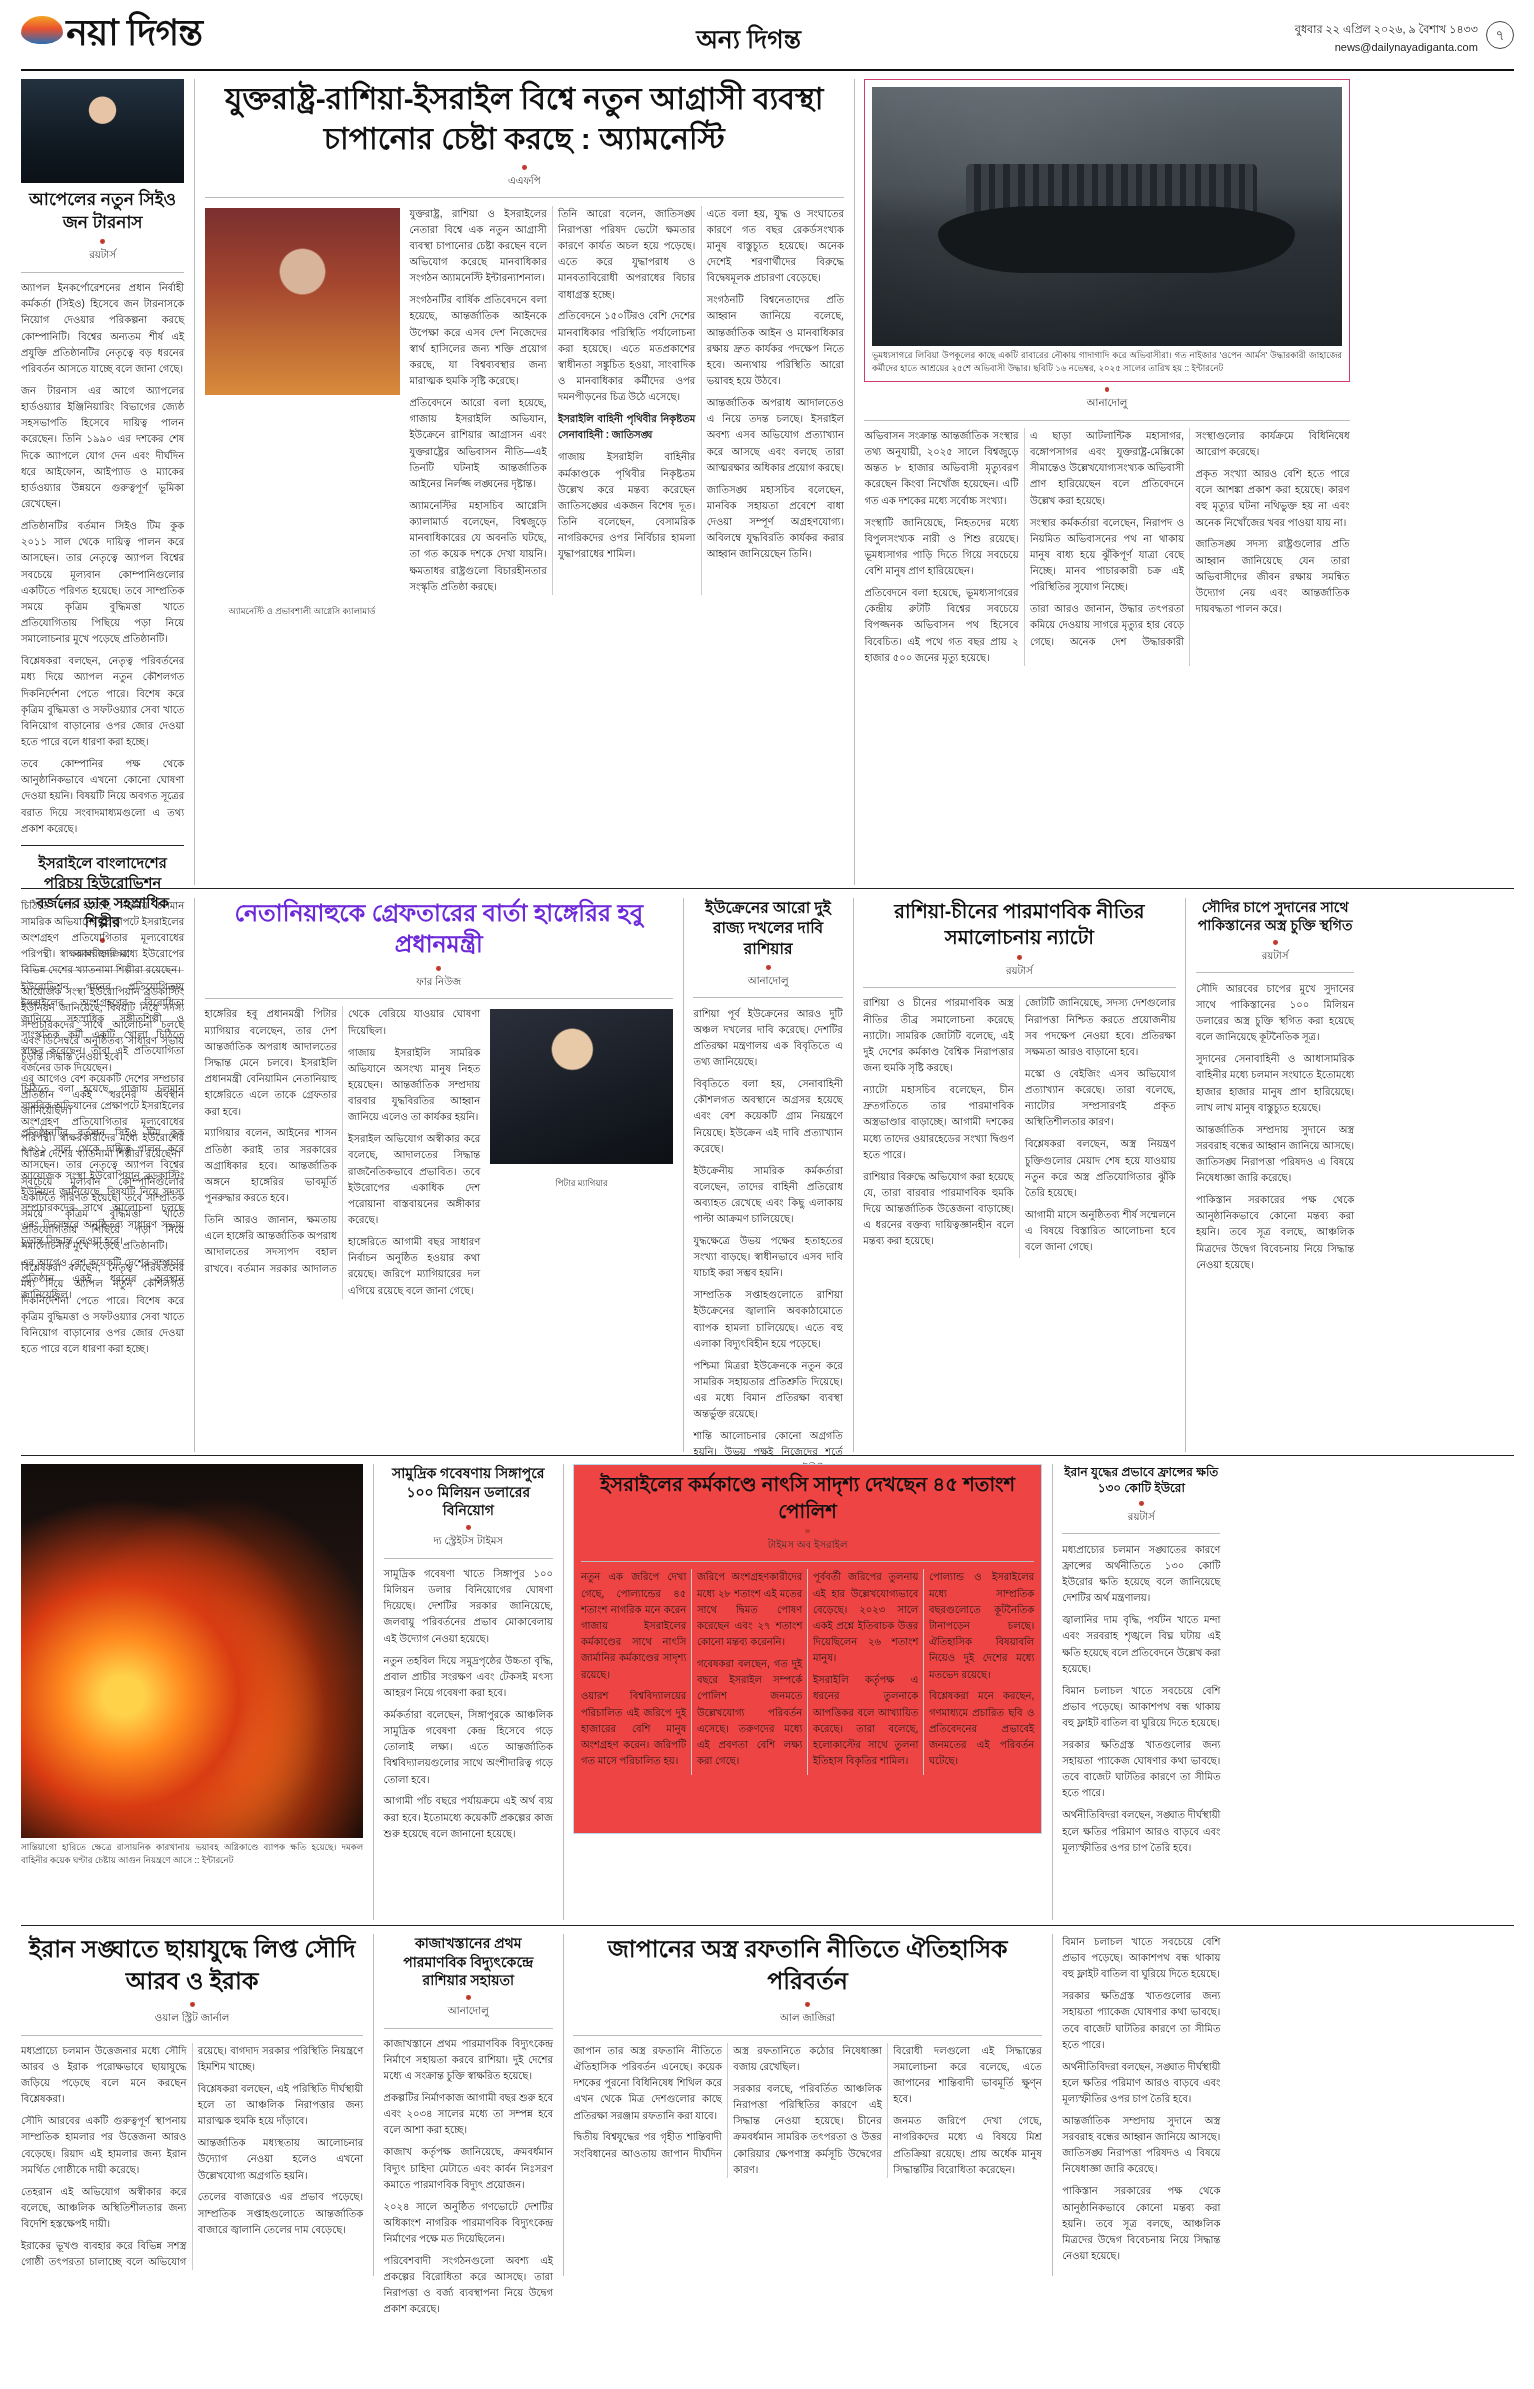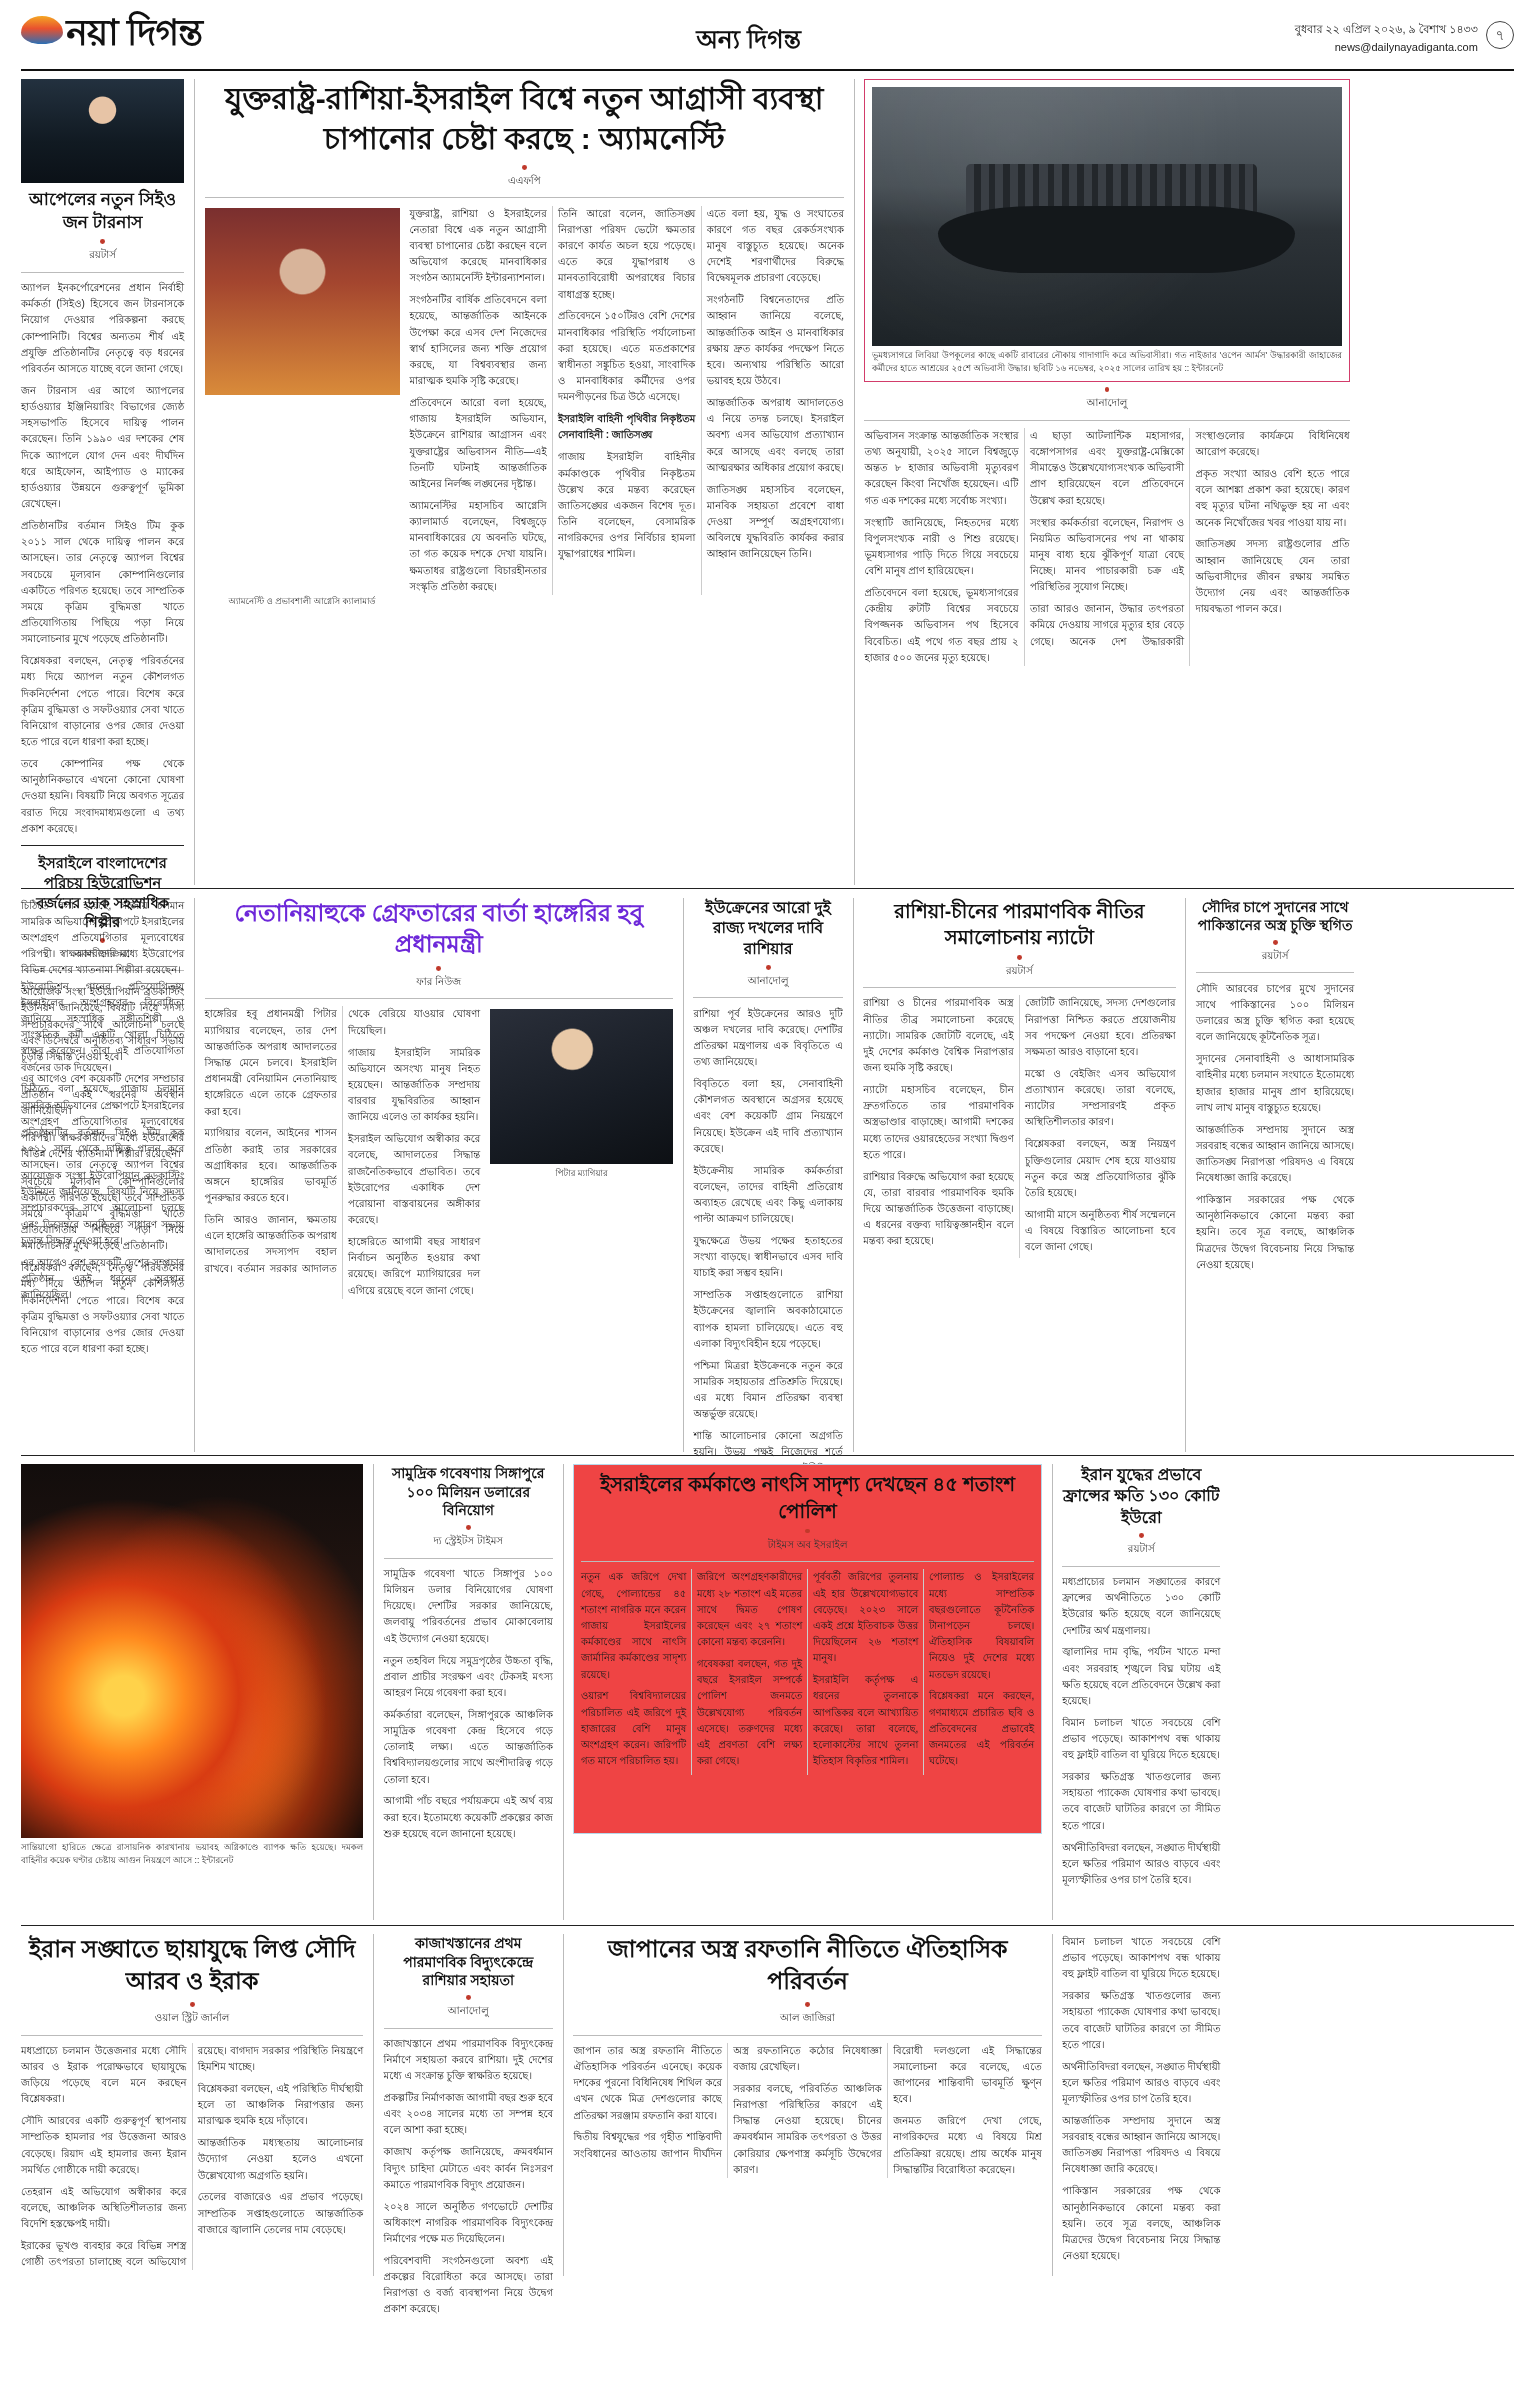--- a/index.html
+++ b/index.html
@@ -46,21 +46,21 @@
 
   .photo { width:100%; background:#3b3b3b; position:relative; overflow:hidden; }
 
   .cols2 { column-count:2; column-gap:11.4px; column-rule:0.8px solid #ccc; }
   .cols3 { column-count:3; column-gap:11.4px; column-rule:0.8px solid #ccc; }
   .cols4 { column-count:4; column-gap:10.6px; column-rule:0.8px solid #ccc; }
 
   .boxed { border:0.8px solid #d23c6a; padding:6.5px; }
   .box-blue { background:#ef4444; border:0.8px solid #b7d8ea; padding:6.5px; }
 
-  .portrait-cap { font-size:8.5px; text-align:center; color:#333; margin-top:0; }
+  .portrait-cap { font-size:8.5px; text-align:center; color:#333; margin-top:10px; }
 
   
   .ph-boat { background:
       radial-gradient(circle at 30% 20%, rgba(255,255,255,.08), transparent 60%),
       linear-gradient(180deg,#5c646b 0%, #444c52 38%, #2d3338 55%, #1d2327 100%); }
   .ph-boat:after { content:""; position:absolute; left:14%; right:10%; top:46%; height:26%;
       background:#14181b; border-radius:48% 48% 42% 42%/70% 70% 100% 100%; }
   .ph-boat:before { content:""; position:absolute; left:20%; right:18%; top:30%; height:22%;
       background:repeating-linear-gradient(90deg,#3a3f45 0 8.1px,#23272b 8.1px 14.7px); border-radius:4.9px; }
 
@@ -326,21 +326,21 @@
           <p>ইসরাইলি কর্তৃপক্ষ এ ধরনের তুলনাকে আপত্তিকর বলে আখ্যায়িত করেছে। তারা বলেছে, হলোকাস্টের সাথে তুলনা ইতিহাস বিকৃতির শামিল।</p>
           <p>পোল্যান্ড ও ইসরাইলের মধ্যে সাম্প্রতিক বছরগুলোতে কূটনৈতিক টানাপড়েন চলছে। ঐতিহাসিক বিষয়াবলি নিয়েও দুই দেশের মধ্যে মতভেদ রয়েছে।</p>
           <p>বিশ্লেষকরা মনে করছেন, গণমাধ্যমে প্রচারিত ছবি ও প্রতিবেদনের প্রভাবেই জনমতের এই পরিবর্তন ঘটেছে।</p>
         </div>
       </div>
     </div>
 
     <div class="vline"></div>
 
     <div class="col" style="width:168px;padding-right:0;">
-      <div class="hl-sm" style="font-size:16px;">ইরান যুদ্ধের প্রভাবে ফ্রান্সের ক্ষতি ১৩০ কোটি ইউরো</div>
+      <div class="hl-sm" style="font-size:12px;">ইরান যুদ্ধের প্রভাবে ফ্রান্সের ক্ষতি ১৩০ কোটি ইউরো</div>
       <div class="byline">
           <span class="dot"></span>
           <span>রয়টার্স</span>
         </div>
       <hr class="hr-thin">
       <div class="bodytext">
         <p>মধ্যপ্রাচ্যের চলমান সঙ্ঘাতের কারণে ফ্রান্সের অর্থনীতিতে ১৩০ কোটি ইউরোর ক্ষতি হয়েছে বলে জানিয়েছে দেশটির অর্থ মন্ত্রণালয়।</p>
         <p>জ্বালানির দাম বৃদ্ধি, পর্যটন খাতে মন্দা এবং সরবরাহ শৃঙ্খলে বিঘ্ন ঘটায় এই ক্ষতি হয়েছে বলে প্রতিবেদনে উল্লেখ করা হয়েছে।</p>
         <p>বিমান চলাচল খাতে সবচেয়ে বেশি প্রভাব পড়েছে। আকাশপথ বন্ধ থাকায় বহু ফ্লাইট বাতিল বা ঘুরিয়ে দিতে হয়েছে।</p>
         <p>সরকার ক্ষতিগ্রস্ত খাতগুলোর জন্য সহায়তা প্যাকেজ ঘোষণার কথা ভাবছে। তবে বাজেট ঘাটতির কারণে তা সীমিত হতে পারে।</p>

